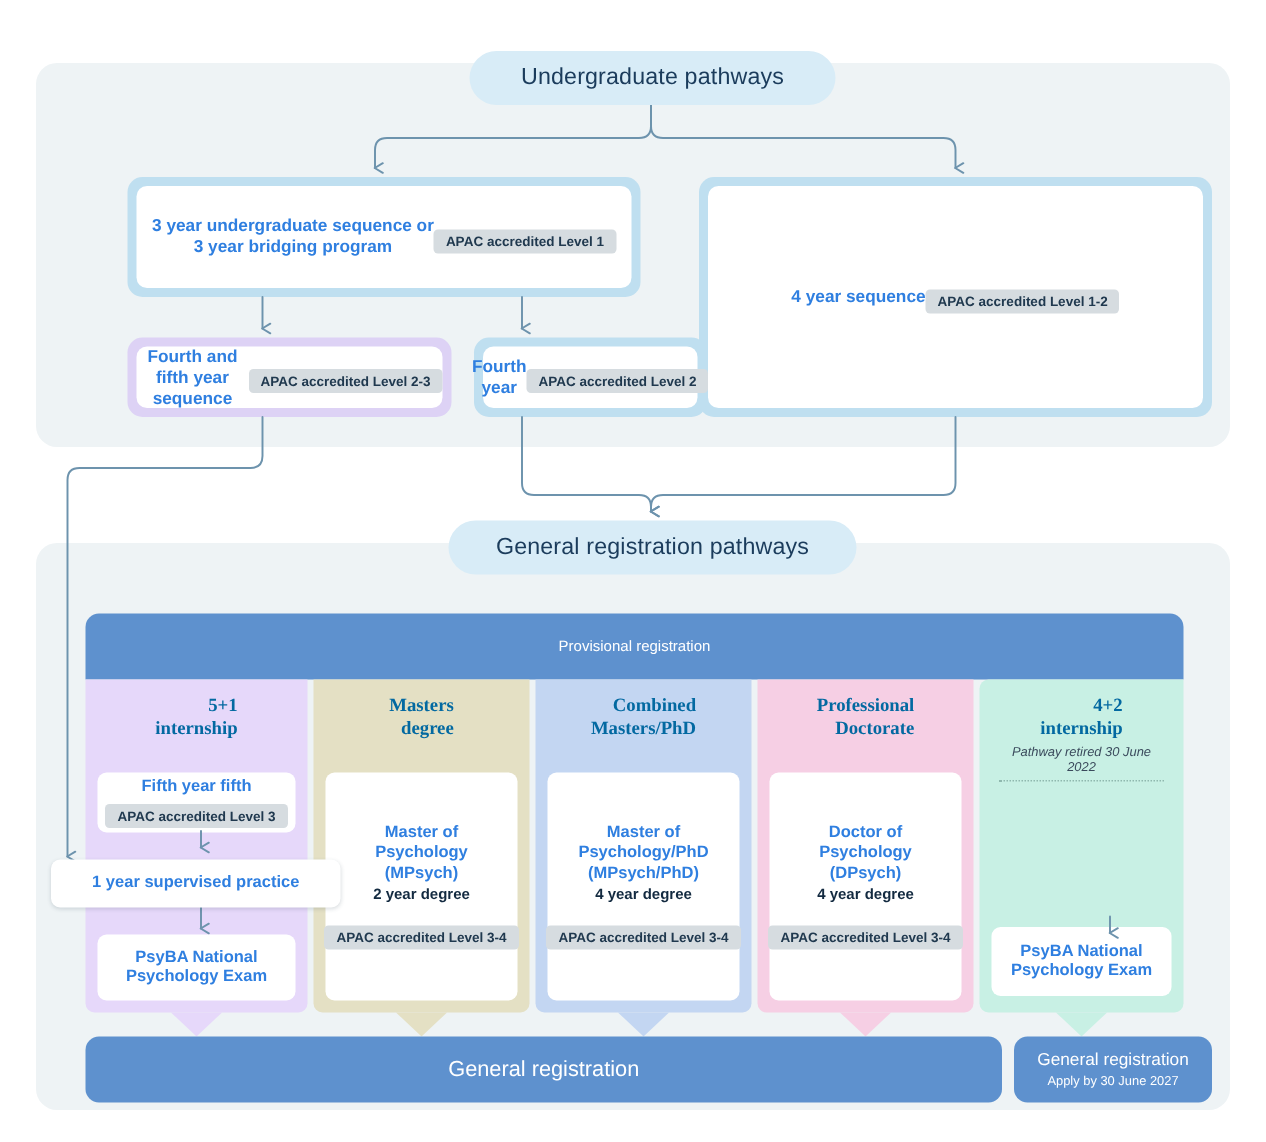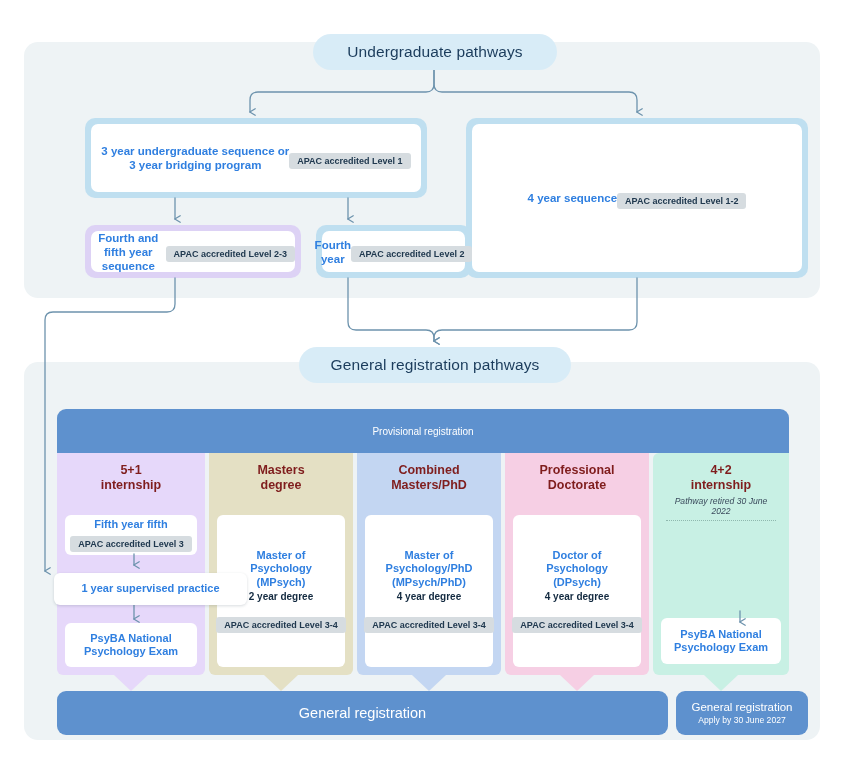--- a/index.html
+++ b/index.html
@@ -85,21 +85,21 @@
   #columns{position:absolute;left:57px;top:453px;width:732px;height:222px;z-index:4;}
   .col{
     position:absolute;top:0;height:222px;
     border-radius:0 0 6px 6px;
     box-sizing:border-box;
     padding:10px 8px 8px 8px;
     display:flex;flex-direction:column;align-items:center;
   }
   .col.rt{border-radius:6px 0 6px 6px;}
   .col-title{
-    color:#7f1d1d;font-weight:bold;font-size:12.5px;line-height:15px;text-align:center;
+    color:#0369a1;font-weight:bold;font-size:12.5px;line-height:15px;text-align:right;font-family:Liberation Serif, serif;
   }
   .col-sub{
     font-size:8.6px;font-style:italic;color:#3a4a5c;margin-top:3px;
     padding-bottom:4px;border-bottom:1px dotted #8fb8ae;width:92%;text-align:center;
   }
   .card{
     background:#ffffff;border-radius:6px;width:100%;box-sizing:border-box;
     display:flex;flex-direction:column;align-items:center;justify-content:center;
     text-align:center;
   }
@@ -244,21 +244,21 @@
     </div>
 
   <div class="genbar" id="gen-main">
     <span>General registration</span>
   </div>
   <div class="genbar" id="gen-42">
     <span class="g1">General registration</span>
     <span class="g2">Apply by 30 June 2027</span>
   </div>
 
-<div class="card" style="position: absolute; left: 34px; top: 573px; width: 193px; height: 32px; box-shadow: rgba(40, 60, 80, 0.18) 0px 1px 3px; z-index: 7; margin-left: 20px;">
+<div class="card" style="position: absolute; left: 34px; top: 573px; width: 193px; height: 32px; box-shadow: rgba(40, 60, 80, 0.18) 0px 1px 3px; z-index: 7;">
       <div class="ttl">1 year supervised practice</div>
     </div>
     <div class="chev" style="border-top: 16px solid rgb(230, 216, 250); left: 114px; top: 675px;"></div>
     <div class="chev" style="border-top: 16px solid rgb(228, 224, 196); left: 264px; top: 675px;"></div>
     <div class="chev" style="border-top: 16px solid rgb(195, 214, 242); left: 412px; top: 675px;"></div>
     <div class="chev" style="border-top: 16px solid rgb(246, 207, 228); left: 560px; top: 675px;"></div>
     <div class="chev" style="border-top: 16px solid rgb(200, 240, 228); left: 704px; top: 675px;"></div>
   </div>
 
 </body></html>

